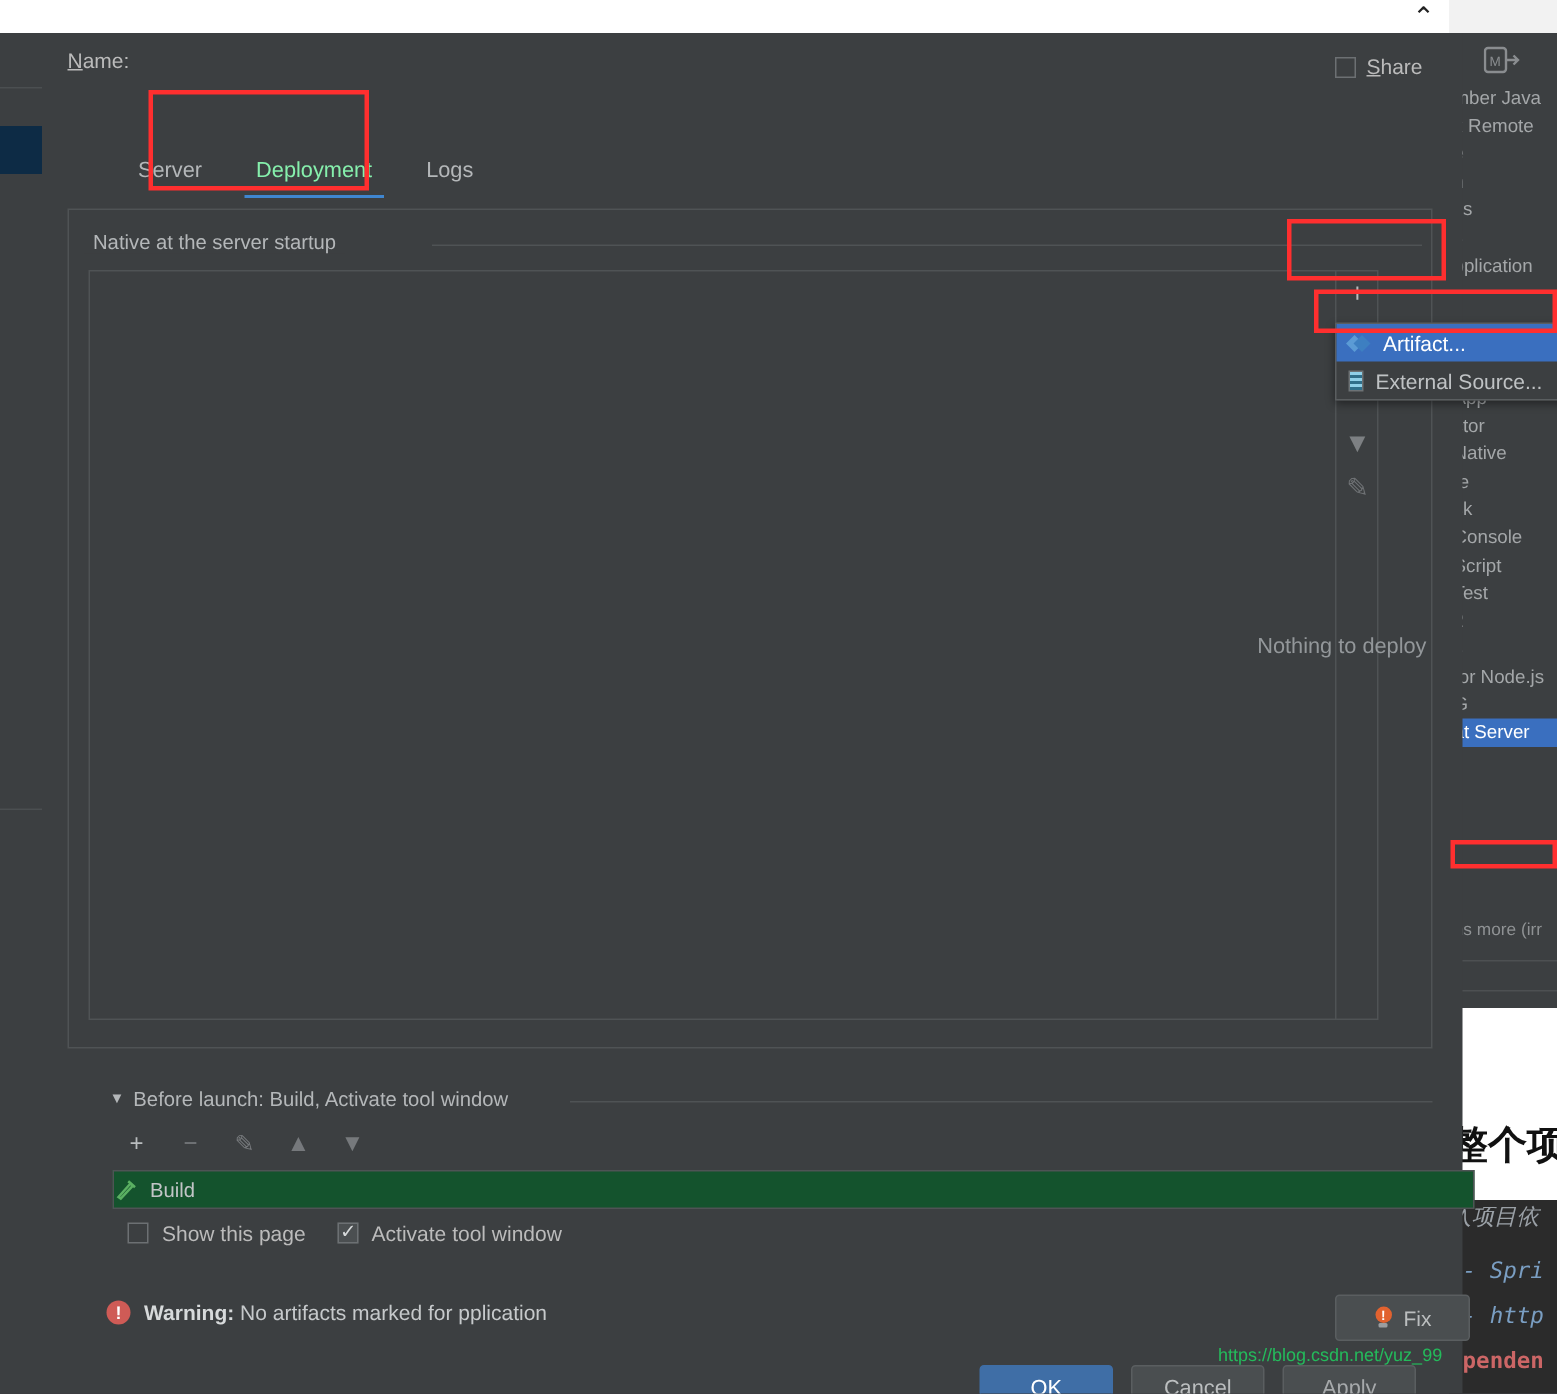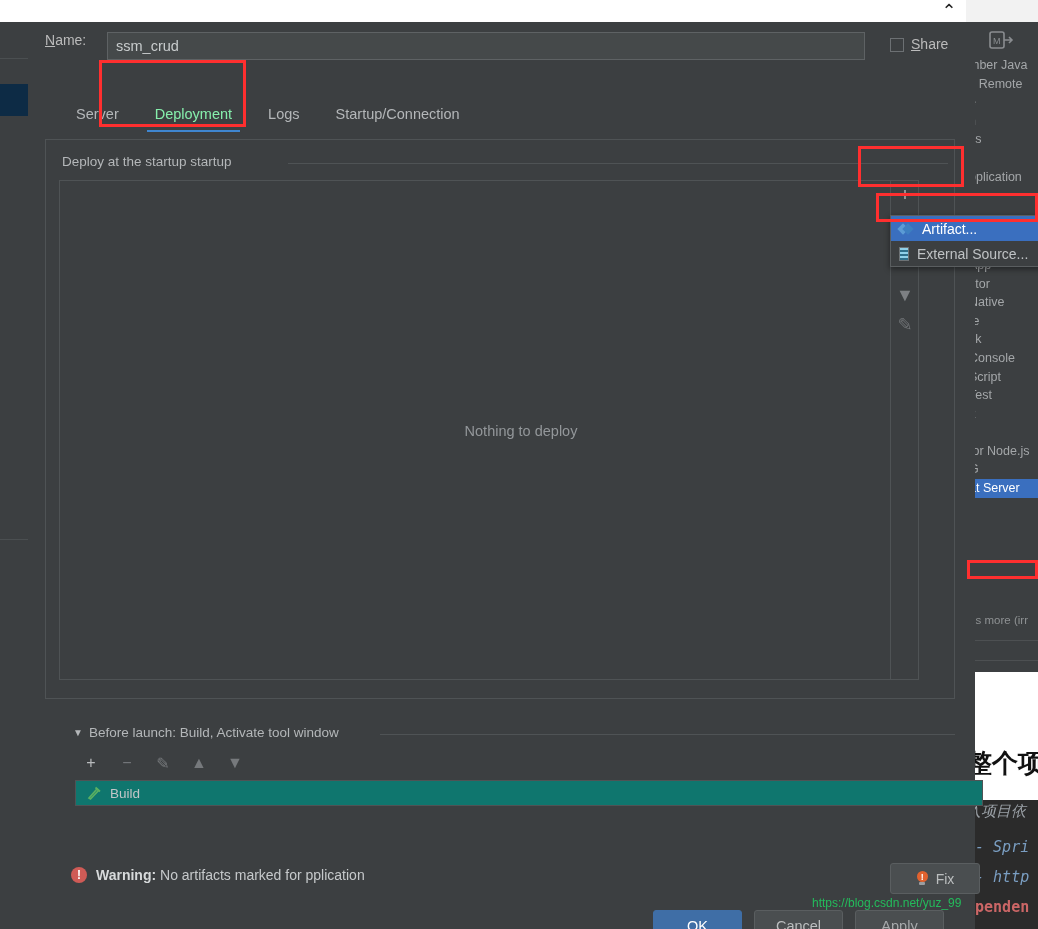--- a/index.html
+++ b/index.html
@@ -66,32 +66,32 @@
 
   .sharebox{position:absolute;left:862px;top:14px;display:flex;align-items:flex-end;gap:7px;}
   .cbx{width:14px;height:14px;border:1px solid #6c7073;background:#3c3f41;box-sizing:border-box;
      display:inline-block;position:relative;}
   .cbx.on{background:#4b4f51;}
   .cbx.on:after{content:"✓";position:absolute;left:1px;top:-3px;font-size:13px;color:#d6d9da;}
   .sharelabel{font-size:14px;color:#bbbbbb;}
   .sharelabel u{text-decoration:underline;}
 
   
-  .tabs{position:absolute;left:30px;top:78px;height:37px;display:flex;align-items:flex-start;gap:0;}
+  .tabs{position:absolute;left:46px;top:78px;height:37px;display:flex;align-items:flex-start;gap:0;}
   .tab{padding:6px 18px 10px 18px;font-size:14.5px;color:#b4b7b9;position:relative;cursor:default;white-space:nowrap;}
   .tab.active{color:#86efac;}
   .tab.active:after{content:"";position:absolute;left:10px;right:10px;bottom:0;height:2px;background:#3f86d0;}
 
   
   .group{position:absolute;left:17px;top:117px;width:910px;height:560px;border:1px solid #4f5355;box-sizing:border-box;}
   .group-title{position:absolute;left:28px;top:132px;background:#3c3f41;padding:0 6px;font-size:13.5px;color:#b4b7b9;}
   .group-title-rule{position:absolute;left:260px;top:141px;width:660px;height:1px;background:#4f5355;}
 
   .deploy-area{position:absolute;left:31px;top:158px;width:860px;height:500px;border:1px solid #4f5355;box-sizing:border-box;background:#3c3f41;}
-  .nothing{position:absolute;left:31px;top:0;width:860px;height:500px;display:flex;align-items:center;justify-content:center;}
+  .nothing{position:absolute;left:31px;top:0;width:860px;height:500px;display:flex;align-items:center;justify-content:flex-end;}
   .nothing span{font-size:14.5px;color:#93979a;}
 
   
   .deploy-toolbar{position:absolute;left:862px;top:158px;width:29px;height:500px;
      border-left:1px solid #4f5355;box-sizing:border-box;display:flex;flex-direction:column;align-items:center;}
   .tb-btn{width:29px;height:30px;display:flex;align-items:center;justify-content:center;color:#b9bcbe;font-size:18px;}
   .tb-gap{height:70px;}
   .tb-btn.dim{color:#7d8083;}
   .tb-btn.dim2{color:#6e7174;}
 
@@ -111,21 +111,21 @@
   
   .bl-header{position:absolute;left:45px;top:703px;display:flex;align-items:center;gap:6px;font-size:13.5px;color:#b4b7b9;}
   .bl-caret{font-size:10px;color:#b4b7b9;}
   .bl-rule{position:absolute;left:352px;top:712px;width:575px;height:1px;background:#4f5355;}
 
   .bl-tools{position:absolute;left:52px;top:730px;display:flex;align-items:center;gap:14px;}
   .bl-tool{width:22px;height:22px;display:flex;align-items:center;justify-content:center;font-size:16px;color:#b9bcbe;}
   .bl-tool.dim{color:#76797c;}
 
   .bl-list{position:absolute;left:47px;top:758px;width:908px;height:26px;border:1px solid #4f5355;
-     box-sizing:border-box;background:#0f766e;display:flex;align-items:center;gap:8px;padding-left:10px;}
+     box-sizing:border-box;background:#14532d;display:flex;align-items:center;gap:8px;padding-left:0;}
   .ico-hammer{width:16px;height:16px;flex:none;position:relative;}
   .ico-hammer svg{display:block;}
   .bl-list span{font-size:13.5px;color:#c2c5c7;}
 
   .bl-checks{position:absolute;left:57px;top:792px;display:flex;align-items:center;gap:9px;}
   .bl-checks .lbl{font-size:14px;color:#bbbbbb;margin-right:12px;}
 
   
   .warn{position:absolute;left:43px;top:845px;display:flex;align-items:center;gap:9px;}
   .warn-ico{width:16px;height:16px;border-radius:50%;background:#cf5b56;color:#fff;font-size:12px;font-weight:700;
@@ -224,37 +224,35 @@
     <div class="bg-code c2">--  Spri</div>
     <div class="bg-code c3">--  http</div>
     <div class="bg-code c4">ependen</div>
   </div>
 </div>
 
 <div class="dialog">
 
   <div class="namerow">
     <div class="namelabel"><u>N</u>ame:</div>
-    <input class="nameinput" value="ssm_crud" style="">
   </div>
 
   <div class="sharebox">
     <span class="cbx"></span>
     <span class="sharelabel"><u>S</u>hare</span>
   </div>
 
   <div class="tabs" id="tabs">
       <div class="tab">Server</div>
       <div class="tab active">Deployment</div>
       <div class="tab">Logs</div>
-      <div class="tab">Startup/Connection</div>
     </div>
 
   <div class="group"></div>
-  <div class="group-title">Deploy at the startup startup</div>
+  <div class="group-title">Native at the server startup</div>
   <div class="group-title-rule"></div>
 
   <div class="deploy-area">
     <div class="nothing">
       <span>Nothing to deploy</span>
     </div>
   </div>
 
   <div class="deploy-toolbar">
     <div class="tb-btn">+</div>
@@ -294,20 +292,26 @@
   <div class="bl-list">
     <span class="ico-hammer">
       <svg width="16" height="16" viewBox="0 0 16 16">
         <path d="M3 13 L11 4 L12.5 5.5 L4.5 14 Z" fill="none" stroke="#5aaf62" stroke-width="1.7"></path>
         <path d="M9.5 2.5 L14 6.5" stroke="#5aaf62" stroke-width="1.7" fill="none"></path>
       </svg>
     </span>
     <span>Build</span>
   </div>
 
+  <div class="bl-checks">
+    <span class="cbx"></span>
+    <span class="lbl">Show this page</span>
+    <span class="cbx on"></span>
+    <span class="lbl">Activate tool window</span>
+  </div>
 
   <div class="warn">
     <span class="warn-ico">!</span>
     <span class="warn-text">
       <b>Warning:</b>
       <span>No artifacts marked for pplication</span>
     </span>
   </div>
 
   <div class="fixbtn">

